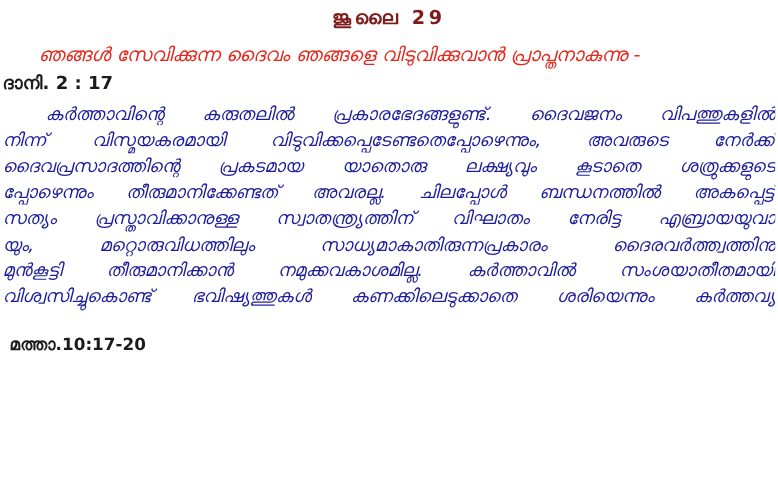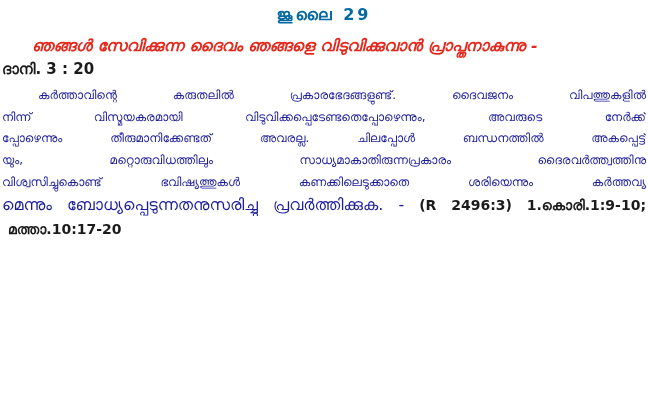--- a/index.html
+++ b/index.html
@@ -9,54 +9,55 @@
     height: 408px;
     background: #ffffff;
     font-family: "DejaVu Sans", sans-serif;
     box-sizing: border-box;
     padding: 2px 2px 0 2px;
     overflow: hidden;
   }
   .date-heading {
     text-align: center;
     font-weight: bold;
-    color: #0369a1;
+    color: #7f1d1d;
     font-size: 16px;
     letter-spacing: 3px;
     padding-top: 3px;
     line-height: 20px;
   }
   .theme-verse {
     color: #e5281c;
     font-style: italic;
-    font-weight: bold;
+    font-weight: normal;
     font-size: 16px;
     line-height: 20px;
     margin-top: 11px;
     padding-left: 30px;
     padding-right: 2px;
   }
   .theme-reference {
     color: #1b1b1b;
     font-size: 15px;
     line-height: 19px;
     margin-top: 4px;
     font-weight: bold;
   }
   .body-paragraph {
     margin-top: 6px;
   }
   .body-line {
     color: #1d1d9b;
-    font-size: 12px;
+    font-size: 15px;
     line-height: 21.7px;
     text-align: justify;
     text-align-last: justify;
     white-space: nowrap;
     overflow: hidden;
+    font-style: italic;
   }
   .body-line.first-line { text-indent: 36px; }
   .closing-line {
     color: #1d1d9b;
     font-size: 16px;
     line-height: 21.7px;
     text-align: justify;
     text-align-last: justify;
     white-space: nowrap;
     overflow: hidden;
@@ -64,43 +65,42 @@
   .closing-line .citation-black {
     color: #1b1b1b;
     font-size: 14px;
     font-weight: bold;
   }
   .final-reference {
     color: #1b1b1b;
     font-size: 14px;
     font-weight: bold;
     line-height: 21.7px;
-    margin-top: 3px;
+    margin-top: 19px;
     padding-left: 6px;
   }
 </style>
 </head>
 <body>
 
 <div class="page">
 
   <div class="date-heading">ജൂലൈ 29</div>
 
   <div class="theme-verse">ഞങ്ങൾ സേവിക്കുന്ന ദൈവം ഞങ്ങളെ വിടുവിക്കുവാൻ പ്രാപ്തനാകുന്നു -</div>
 
-  <div class="theme-reference">ദാനി. 3 : 20</div>
+  <div class="theme-reference">ദാനി. 2 : 17</div>
 
   <div class="body-paragraph">
     <div class="body-line first-line">കർത്താവിന്റെ കരുതലിൽ പ്രകാരഭേദങ്ങളുണ്ട്. ദൈവജനം വിപത്തുകളിൽ</div>
     <div class="body-line">നിന്ന് വിസ്മയകരമായി വിടുവിക്കപ്പെടേണ്ടതെപ്പോഴെന്നും, അവരുടെ നേർക്ക്</div>
+    <div class="body-line">ദൈവപ്രസാദത്തിന്റെ പ്രകടമായ യാതൊരു ലക്ഷ്യവും കൂടാതെ ശത്രുക്കളുടെ</div>
     <div class="body-line">പ്പോഴെന്നും തീരുമാനിക്കേണ്ടത് അവരല്ല. ചിലപ്പോൾ ബന്ധനത്തിൽ അകപ്പെട്ട്</div>
+    <div class="body-line">സത്യം പ്രസ്താവിക്കാനുള്ള സ്വാതന്ത്ര്യത്തിന് വിഘാതം നേരിട്ട എബ്രായയുവാ</div>
     <div class="body-line">യും, മറ്റൊരുവിധത്തിലും സാധ്യമാകാതിരുന്നപ്രകാരം ദൈരവർത്ത്വത്തിനു</div>
+    <div class="body-line">മുൻകൂട്ടി തീരുമാനിക്കാൻ നമുക്കവകാശമില്ല. കർത്താവിൽ സംശയാതീതമായി</div>
     <div class="body-line">വിശ്വസിച്ചുകൊണ്ട് ഭവിഷ്യത്തുകൾ കണക്കിലെടുക്കാതെ ശരിയെന്നും കർത്തവ്യ</div>
 
-    <div class="closing-line">
-      <span>മെന്നും ബോധ്യപ്പെടുന്നതനുസരിച്ചു പ്രവർത്തിക്കുക. -</span>
-      <span class="citation-black">(R 2496:3) 1.കൊരി.1:9-10;</span>
-    </div>
 
     <div class="final-reference">മത്താ.10:17-20</div>
   </div>
 
 </div>
 
 </body></html>

